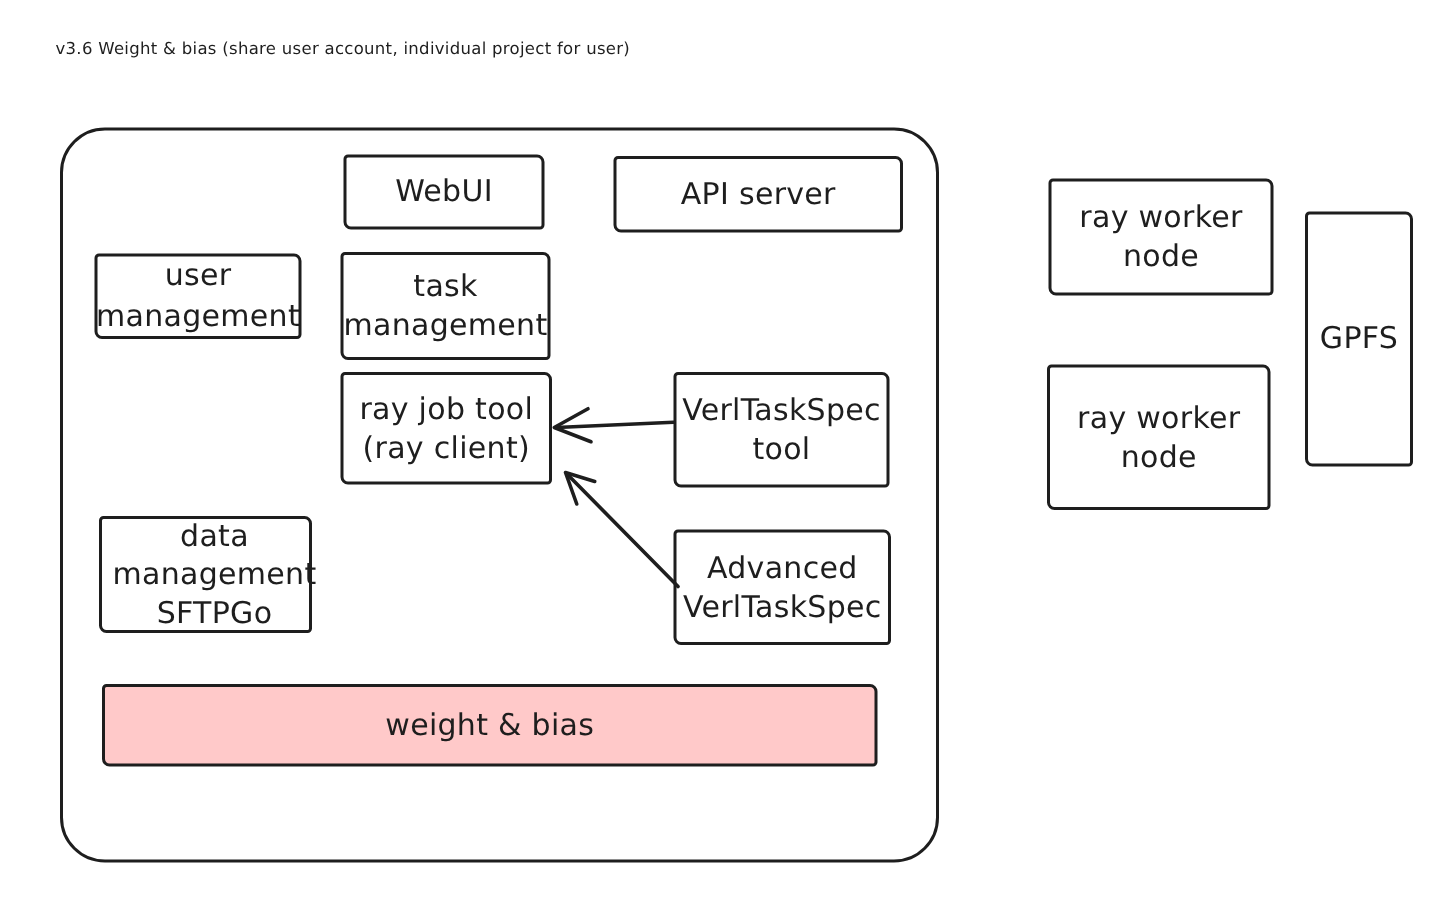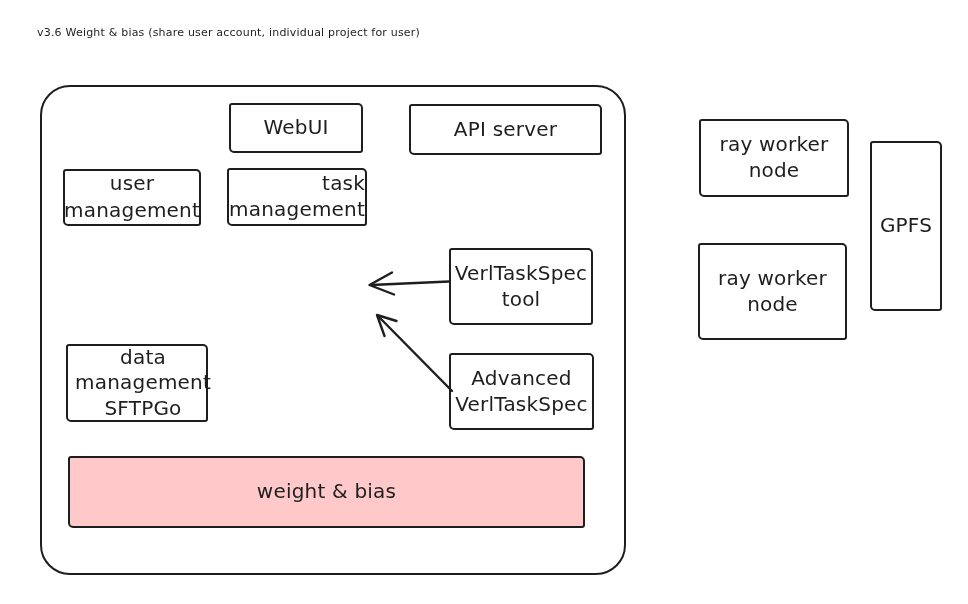--- a/index.html
+++ b/index.html
@@ -24,27 +24,27 @@
     border:2px solid #1e1e1e;border-radius:3px 5px 3px 5px;
     background:#ffffff;
     display:flex;flex-direction:column;align-items:center;justify-content:center;
     font-size:20px;line-height:1.28;text-align:center;color:#1e1e1e;
     letter-spacing:0.2px;
   }
   .box .ln{white-space:nowrap;}
   .box-webui        {left:229px;top:103px;width:134px;height:50px;}
   .box-api-server   {left:409px;top:104px;width:193px;height:51px;}
   .box-user-mgmt    {left:63px; top:169px;width:138px;height:57px;justify-content:space-between;}
-  .box-task-mgmt    {left:227px;top:168px;width:140px;height:58px;align-items:flex-end;}
+  .box-task-mgmt    {left:227px;top:168px;width:140px;height:72px;}
   .box-node-mgmt    {left:392px;top:168px;width:191px;height:57px;}
   .box-ray-job-tool {left:227px;top:248px;width:141px;height:75px;}
   .box-verl-yaml    {left:449px;top:248px;width:144px;height:77px;}
   .box-adv-verl     {left:449px;top:353px;width:145px;height:77px;text-align:right;}
   .box-data-mgmt    {left:66px; top:344px;width:142px;height:78px;padding-left:12px;}
-  .box-weight-bias  {left:68px; top:456px;width:517px;height:72px;background:#ffc9c9;}
+  .box-weight-bias  {left:68px; top:456px;width:517px;height:55px;background:#ffc9c9;}
   .box-ray-worker-1 {left:699px;top:119px;width:150px;height:78px;}
   .box-ray-worker-2 {left:698px;top:243px;width:149px;height:97px;}
   .box-gpfs         {left:857px;top:141px;width:72px; height:170px;margin-left:13px;}
   .arrow-layer{position:absolute;inset:0;pointer-events:none;}
 </style>
 </head>
 <body>
 
 <div class="canvas">
 
@@ -64,20 +64,24 @@
     <div class="ln">user</div>
     <div class="ln">management</div>
   </div>
 
   <div class="box box-task-mgmt">
     <div class="ln">task</div>
     <div class="ln">management</div>
   </div>
 
 
+  <div class="box box-ray-job-tool">
+    <div class="ln">ray job tool</div>
+    <div class="ln">(ray client)</div>
+  </div>
 
   <div class="box box-verl-yaml">
     <div class="ln">VerlTaskSpec</div>
     <div class="ln">tool</div>
   </div>
 
   <div class="box box-adv-verl">
     <div class="ln">Advanced</div>
     <div class="ln">VerlTaskSpec</div>
   </div>

